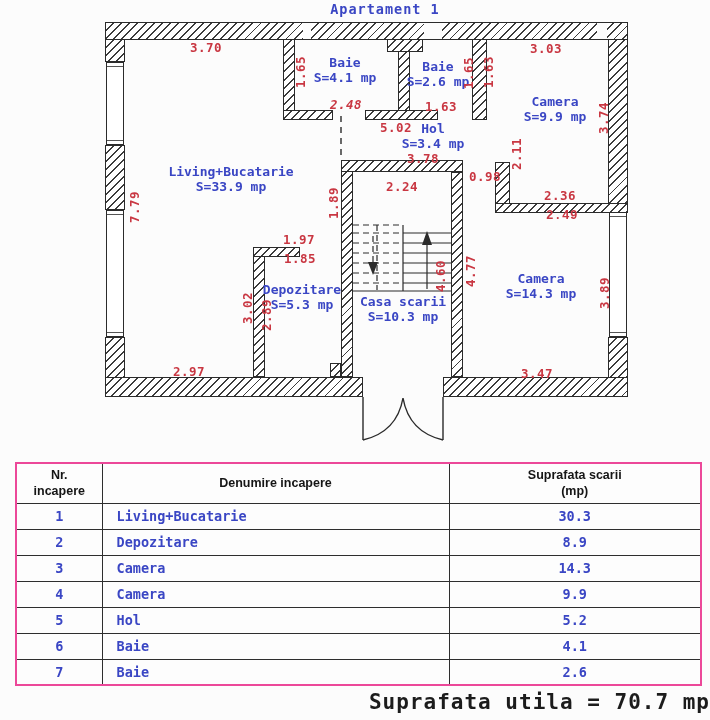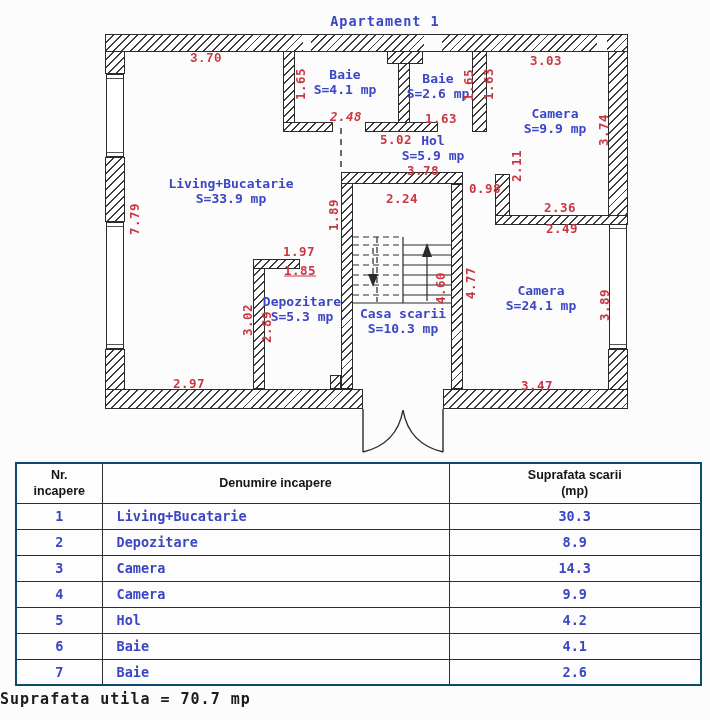--- a/index.html
+++ b/index.html
@@ -7,21 +7,21 @@
     --dimension:#c93742;
     --ink:#2b2b2b;
     --paper:#fcfcfc;
   }
   html,body{margin:0;padding:0;}
   body{
     width:710px;height:720px;background:var(--paper);
     font-family:"DejaVu Sans Mono", monospace;
     position:relative;overflow:hidden;
   }
-  .plan{position:absolute;left:0;top:12px;width:710px;height:460px;}
+  .plan{position:absolute;left:0;top:0;width:710px;height:460px;}
   .plan-title{
     position:absolute;left:255px;top:1px;width:260px;text-align:center;
     color:var(--room-label);font-size:13.5px;letter-spacing:1px;font-weight:bold;
   }
   .wall{
     position:absolute;box-sizing:border-box;border:1px solid var(--ink);
     background:
       repeating-linear-gradient(135deg, rgba(0,0,0,0) 0 4.5px, #3c3c3c 4.5px 5.8px);
     background-color:#fff;
   }
@@ -47,36 +47,36 @@
     white-space:nowrap;transform:translate(-50%,-50%);letter-spacing:0.5px;
   }
   .dim.v{transform:translate(-50%,-50%) rotate(-90deg);}
   table.areas{
     position:absolute;left:15px;top:462px;width:685px;border-collapse:collapse;
     table-layout:fixed;
   }
   table.areas th, table.areas td{
     border:1px solid #2e2e2e;box-sizing:border-box;overflow:hidden;
   }
-  table.areas{border:2px solid #0c4a6e;}
+  table.areas{border:2px solid #ec4899;}
   table.areas th{
     height:40px;color:#151515;font-family:"Liberation Sans",sans-serif;
     font-size:12.5px;font-weight:bold;text-align:center;line-height:16px;
     background:#fdfdfd;
   }
   table.areas td{
     height:26px;color:var(--room-label);font-size:13.5px;font-weight:bold;
     background:#fdfdfd;
   }
   td.c-nr{text-align:center;}
   td.c-name{text-align:left;padding-left:14px;}
   td.c-area{text-align:center;}
   .total-line{
-    position:absolute;left:0;top:690px;width:710px;text-align:left;
-    color:#1c1c1c;font-size:15px;font-weight:bold;letter-spacing:1px;
+    position:absolute;left:0;top:690px;width:710px;text-align:right;
+    color:#1c1c1c;font-size:21px;font-weight:bold;letter-spacing:1px;
   }
 </style>
 </head>
 <body>
 
 <div class="plan">
   <div class="plan-title">Apartament 1</div>
 
   <div class="wall" style="left:105px;top:22px;width:523px;height:18px"></div>
   <div class="wallgap" style="left:303px;top:23px;width:8px;height:16px"></div>
@@ -145,59 +145,59 @@
       <div class="room-label" style="left: 438px; top: 59px;">
         <div>Baie</div>
         <div>S=2.6 mp</div>
       </div>
       <div class="room-label" style="left: 555px; top: 94px;">
         <div>Camera</div>
         <div>S=9.9 mp</div>
       </div>
       <div class="room-label" style="left: 433px; top: 121px;">
         <div>Hol</div>
-        <div>S=5.9 mp</div>
+        <div>S=3.4 mp</div>
       </div>
       <div class="room-label" style="left: 231px; top: 164px;">
         <div>Living+Bucatarie</div>
         <div>S=33.9 mp</div>
       </div>
       <div class="room-label" style="left: 302px; top: 282px;">
         <div>Depozitare</div>
         <div>S=5.3 mp</div>
       </div>
       <div class="room-label" style="left: 403px; top: 294px;">
         <div>Casa scarii</div>
         <div>S=10.3 mp</div>
       </div>
       <div class="room-label" style="left: 541px; top: 271px;">
         <div>Camera</div>
-        <div>S=24.1 mp</div>
+        <div>S=14.3 mp</div>
       </div>
     </div>
   <div id="dim-labels">
-      <span class="dim" style="left: 206px; top: 47px; font-family: Liberation Mono, monospace;">3.70</span>
+      <span class="dim" style="left: 206px; top: 47px;">3.70</span>
       <span class="dim v" style="left: 300px; top: 72px;">1.65</span>
       <span class="dim" style="left: 346px; top: 104px; font-style: italic;">2.48</span>
       <span class="dim" style="left: 441px; top: 106px;">1.63</span>
       <span class="dim" style="left: 396px; top: 127px;">5.02</span>
       <span class="dim v" style="left: 468px; top: 73px;">1.65</span>
       <span class="dim v" style="left: 488px; top: 72px;">1.63</span>
       <span class="dim" style="left: 546px; top: 48px;">3.03</span>
       <span class="dim v" style="left: 603px; top: 118px;">3.74</span>
       <span class="dim v" style="left: 516px; top: 154px;">2.11</span>
       <span class="dim" style="left: 485px; top: 176px;">0.98</span>
       <span class="dim" style="left: 560px; top: 195px;">2.36</span>
-      <span class="dim" style="left: 562px; top: 216px;">2.49</span>
+      <span class="dim" style="left: 562px; top: 216px; font-family: Liberation Mono, monospace;">2.49</span>
       <span class="dim" style="left: 423px; top: 158px;">3.78</span>
       <span class="dim" style="left: 402px; top: 186px; text-align: right;">2.24</span>
       <span class="dim v" style="left: 333px; top: 203px;">1.89</span>
       <span class="dim v" style="left: 134px; top: 207px;">7.79</span>
       <span class="dim" style="left: 299px; top: 239px;">1.97</span>
-      <span class="dim" style="left: 300px; top: 258px; text-decoration: underline;">1.85</span>
+      <span class="dim" style="left: 300px; top: 258px;">1.85</span>
       <span class="dim v" style="left: 247px; top: 308px;">3.02</span>
       <span class="dim v" style="left: 266px; top: 315px;">2.89</span>
       <span class="dim v" style="left: 440px; top: 276px;">4.60</span>
       <span class="dim v" style="left: 470px; top: 271px;">4.77</span>
       <span class="dim v" style="left: 604px; top: 293px;">3.89</span>
       <span class="dim" style="left: 189px; top: 371px;">2.97</span>
       <span class="dim" style="left: 537px; top: 373px;">3.47</span>
     </div>
 </div>
 
@@ -237,21 +237,21 @@
         <td class="c-area">14.3</td>
       </tr>
       <tr>
         <td class="c-nr">4</td>
         <td class="c-name">Camera</td>
         <td class="c-area">9.9</td>
       </tr>
       <tr>
         <td class="c-nr">5</td>
         <td class="c-name">Hol</td>
-        <td class="c-area">4.2</td>
+        <td class="c-area">5.2</td>
       </tr>
       <tr>
         <td class="c-nr">6</td>
         <td class="c-name">Baie</td>
         <td class="c-area">4.1</td>
       </tr>
       <tr>
         <td class="c-nr">7</td>
         <td class="c-name">Baie</td>
         <td class="c-area">2.6</td>

